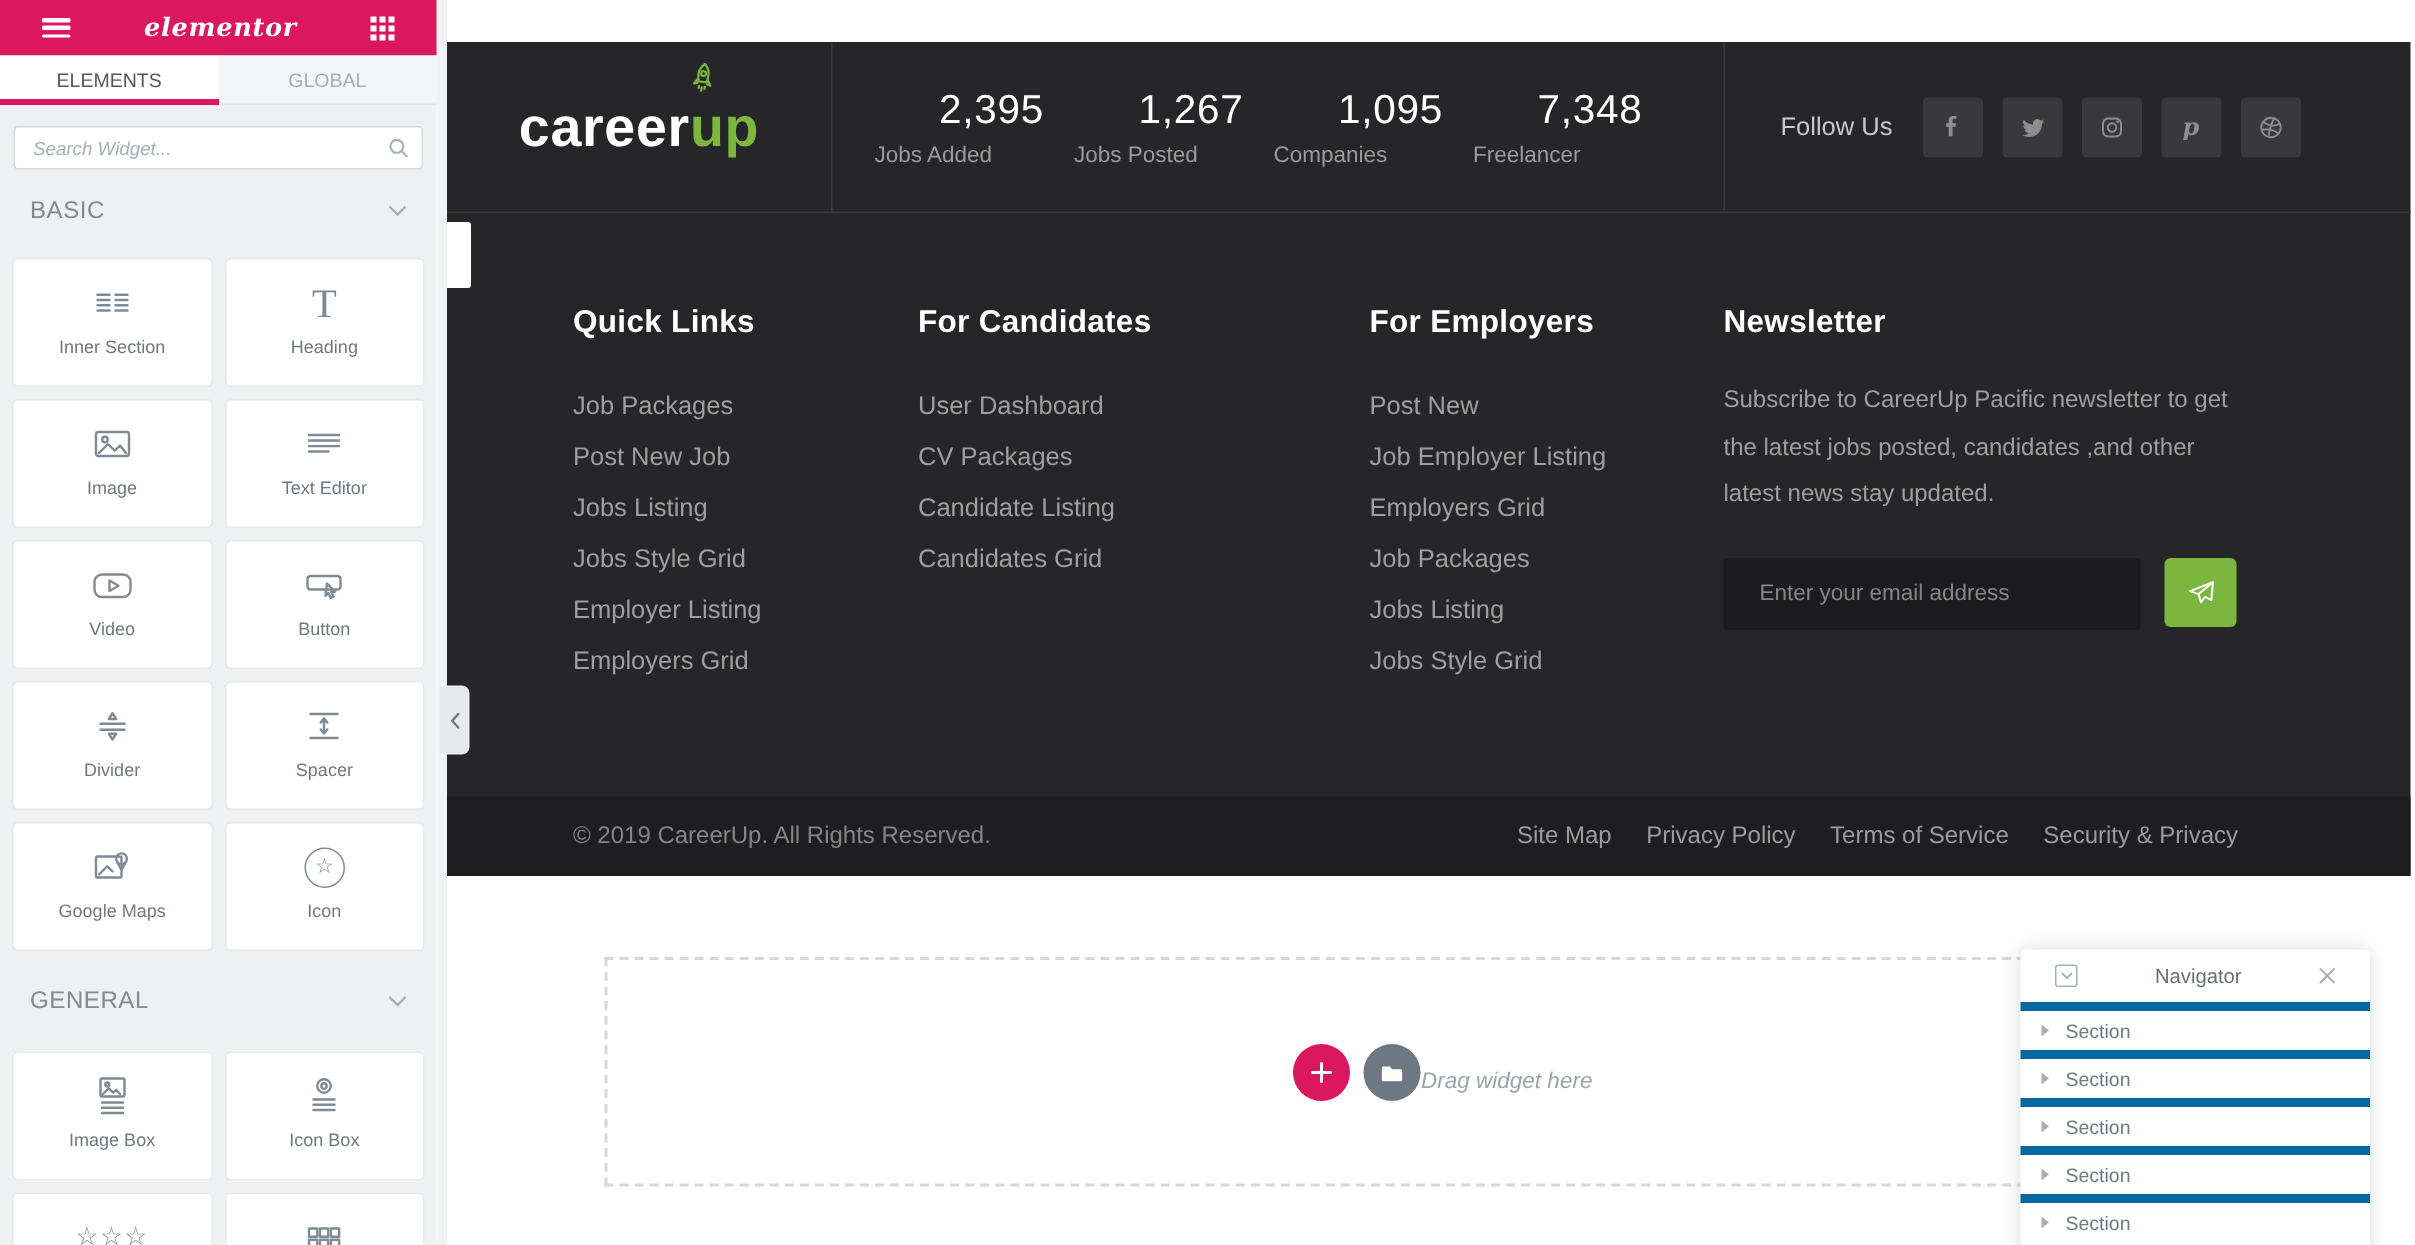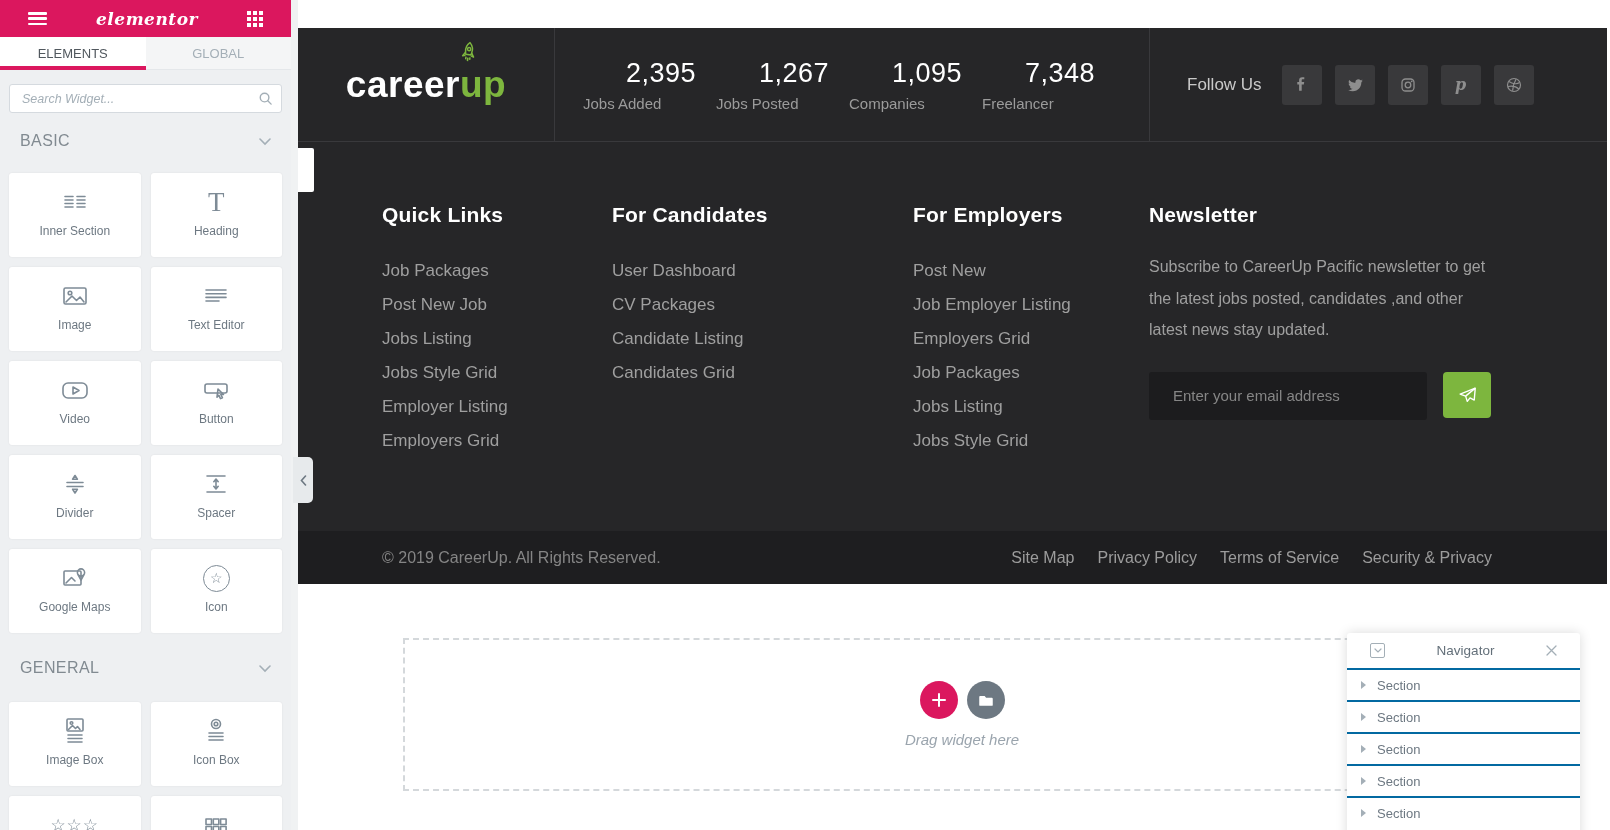--- a/index.html
+++ b/index.html
@@ -78,34 +78,34 @@
   .sub-row{margin-top:26px;display:flex;gap:16px;}
   .email{width:278px;height:48px;background:#1c1c1e;border:none;border-radius:3px;padding:0 24px;color:#9f9f9f;font-size:15px;outline:none;font-family:"Liberation Sans",sans-serif;}
   .email::placeholder{color:#868686;}
   .send{width:48px;height:46px;background:var(--green);border:none;border-radius:4px;display:flex;align-items:center;justify-content:center;cursor:pointer;}
 
   .copybar{position:absolute;left:0;right:0;bottom:0;height:53px;background:var(--footer-bar);display:flex;align-items:center;justify-content:space-between;padding:0 115px 0 84px;gap:32px;}
   .copy{font-size:16px;color:#858585;}
   .legal{display:flex;gap:23px;}
   .legal span{font-size:16px;color:#9c9c9c;cursor:pointer;}
 
-  .dropzone{position:absolute;left:105px;top:638px;width:1118px;height:153px;border:2px dashed #d4d8db;display:flex;flex-direction:column;align-items:center;justify-content:center;}
+  .dropzone{position:absolute;left:105px;top:638px;width:1118px;height:153px;border:2px dashed #d4d8db;display:flex;align-items:center;justify-content:center;}
   .dz-btns{display:flex;gap:9px;}
   .rbtn{width:38px;height:38px;border-radius:50%;border:none;display:flex;align-items:center;justify-content:center;cursor:pointer;}
   .btn-add{background:var(--pink);}
   .btn-folder{background:#6d7882;}
   .dz-hint{margin-top:12px;font-style:italic;font-size:15px;color:#9aa4ad;}
 
   
   .navigator{position:absolute;left:1347px;top:633px;width:233px;height:210px;background:#fff;border-radius:3px 3px 0 0;box-shadow:0 0 12px rgba(0,0,0,.15);z-index:6;}
   .nav-head{height:35px;display:flex;align-items:center;padding:0 23px;}
   .nav-dd{width:15px;height:15px;border:1px solid var(--soft-gray);border-radius:2px;display:flex;align-items:center;justify-content:center;cursor:pointer;}
   .nav-title{flex:1;text-align:center;font-size:13.5px;color:#64707a;}
   .nav-close{cursor:pointer;display:flex;align-items:center;}
-  .nav-item{height:32px;display:flex;align-items:center;padding-left:14px;border-top:2px solid #0369a1;cursor:pointer;}
+  .nav-item{height:32px;display:flex;align-items:center;padding-left:14px;border-top:6px solid #0369a1;cursor:pointer;}
   .nav-caret{width:0;height:0;border-left:5px solid var(--soft-gray);border-top:4px solid transparent;border-bottom:4px solid transparent;}
   .nav-label{margin-left:11px;font-size:13px;color:var(--ink-gray);}
 </style>
 </head>
 <body>
 
 <div class="app">
 
   <aside class="sidebar">
     <header class="panel-header">

